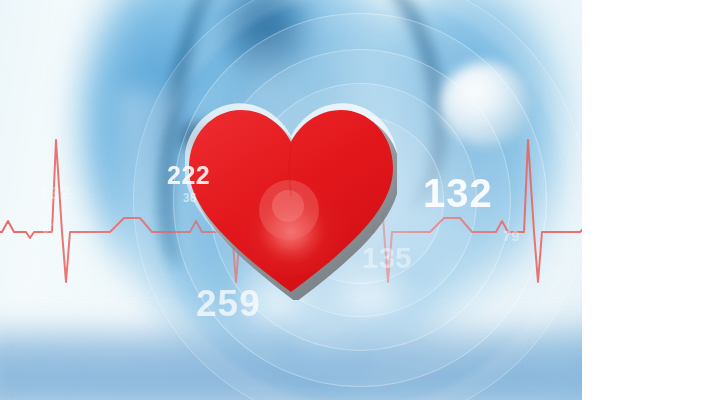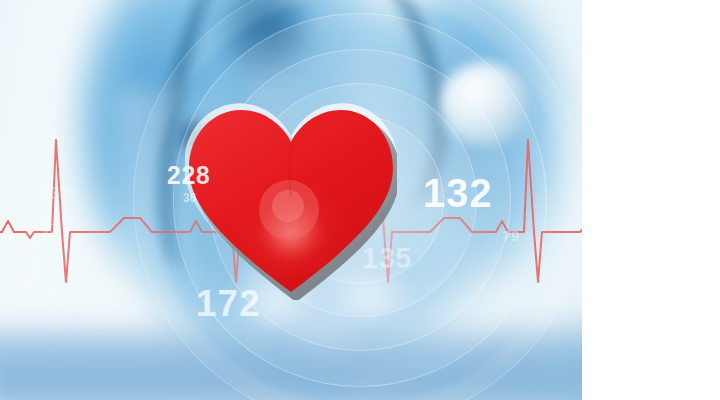--- a/index.html
+++ b/index.html
@@ -250,19 +250,19 @@
                C 114,26 132,10 156,10 C 184,10 208,34 208,68 C 208,104 176,140 106,192 Z" fill="url(#heartBase)"></path>
 
       <ellipse cx="106" cy="118" rx="62" ry="58" fill="url(#heartShade)"></ellipse>
       <ellipse cx="104" cy="110" rx="30" ry="30" fill="#f06a68" opacity="0.45"></ellipse>
       <ellipse cx="103" cy="106" rx="16" ry="16" fill="#f58a87" opacity="0.40"></ellipse>
 
       <path d="M106,44 C 104,62 104,80 106,96" stroke="#c8141a" stroke-width="2" fill="none" opacity="0.20"></path>
     </svg>
   </div>
 
-  <div class="vital v-122">228</div>
+  <div class="vital v-122">222</div>
   <div class="vital v-87">36</div>
   <div class="vital v-132r">132</div>
   <div class="vital v-79">79</div>
-  <div class="vital v-147">172</div>
+  <div class="vital v-147">259</div>
 
 </div>
 
 </body></html>

